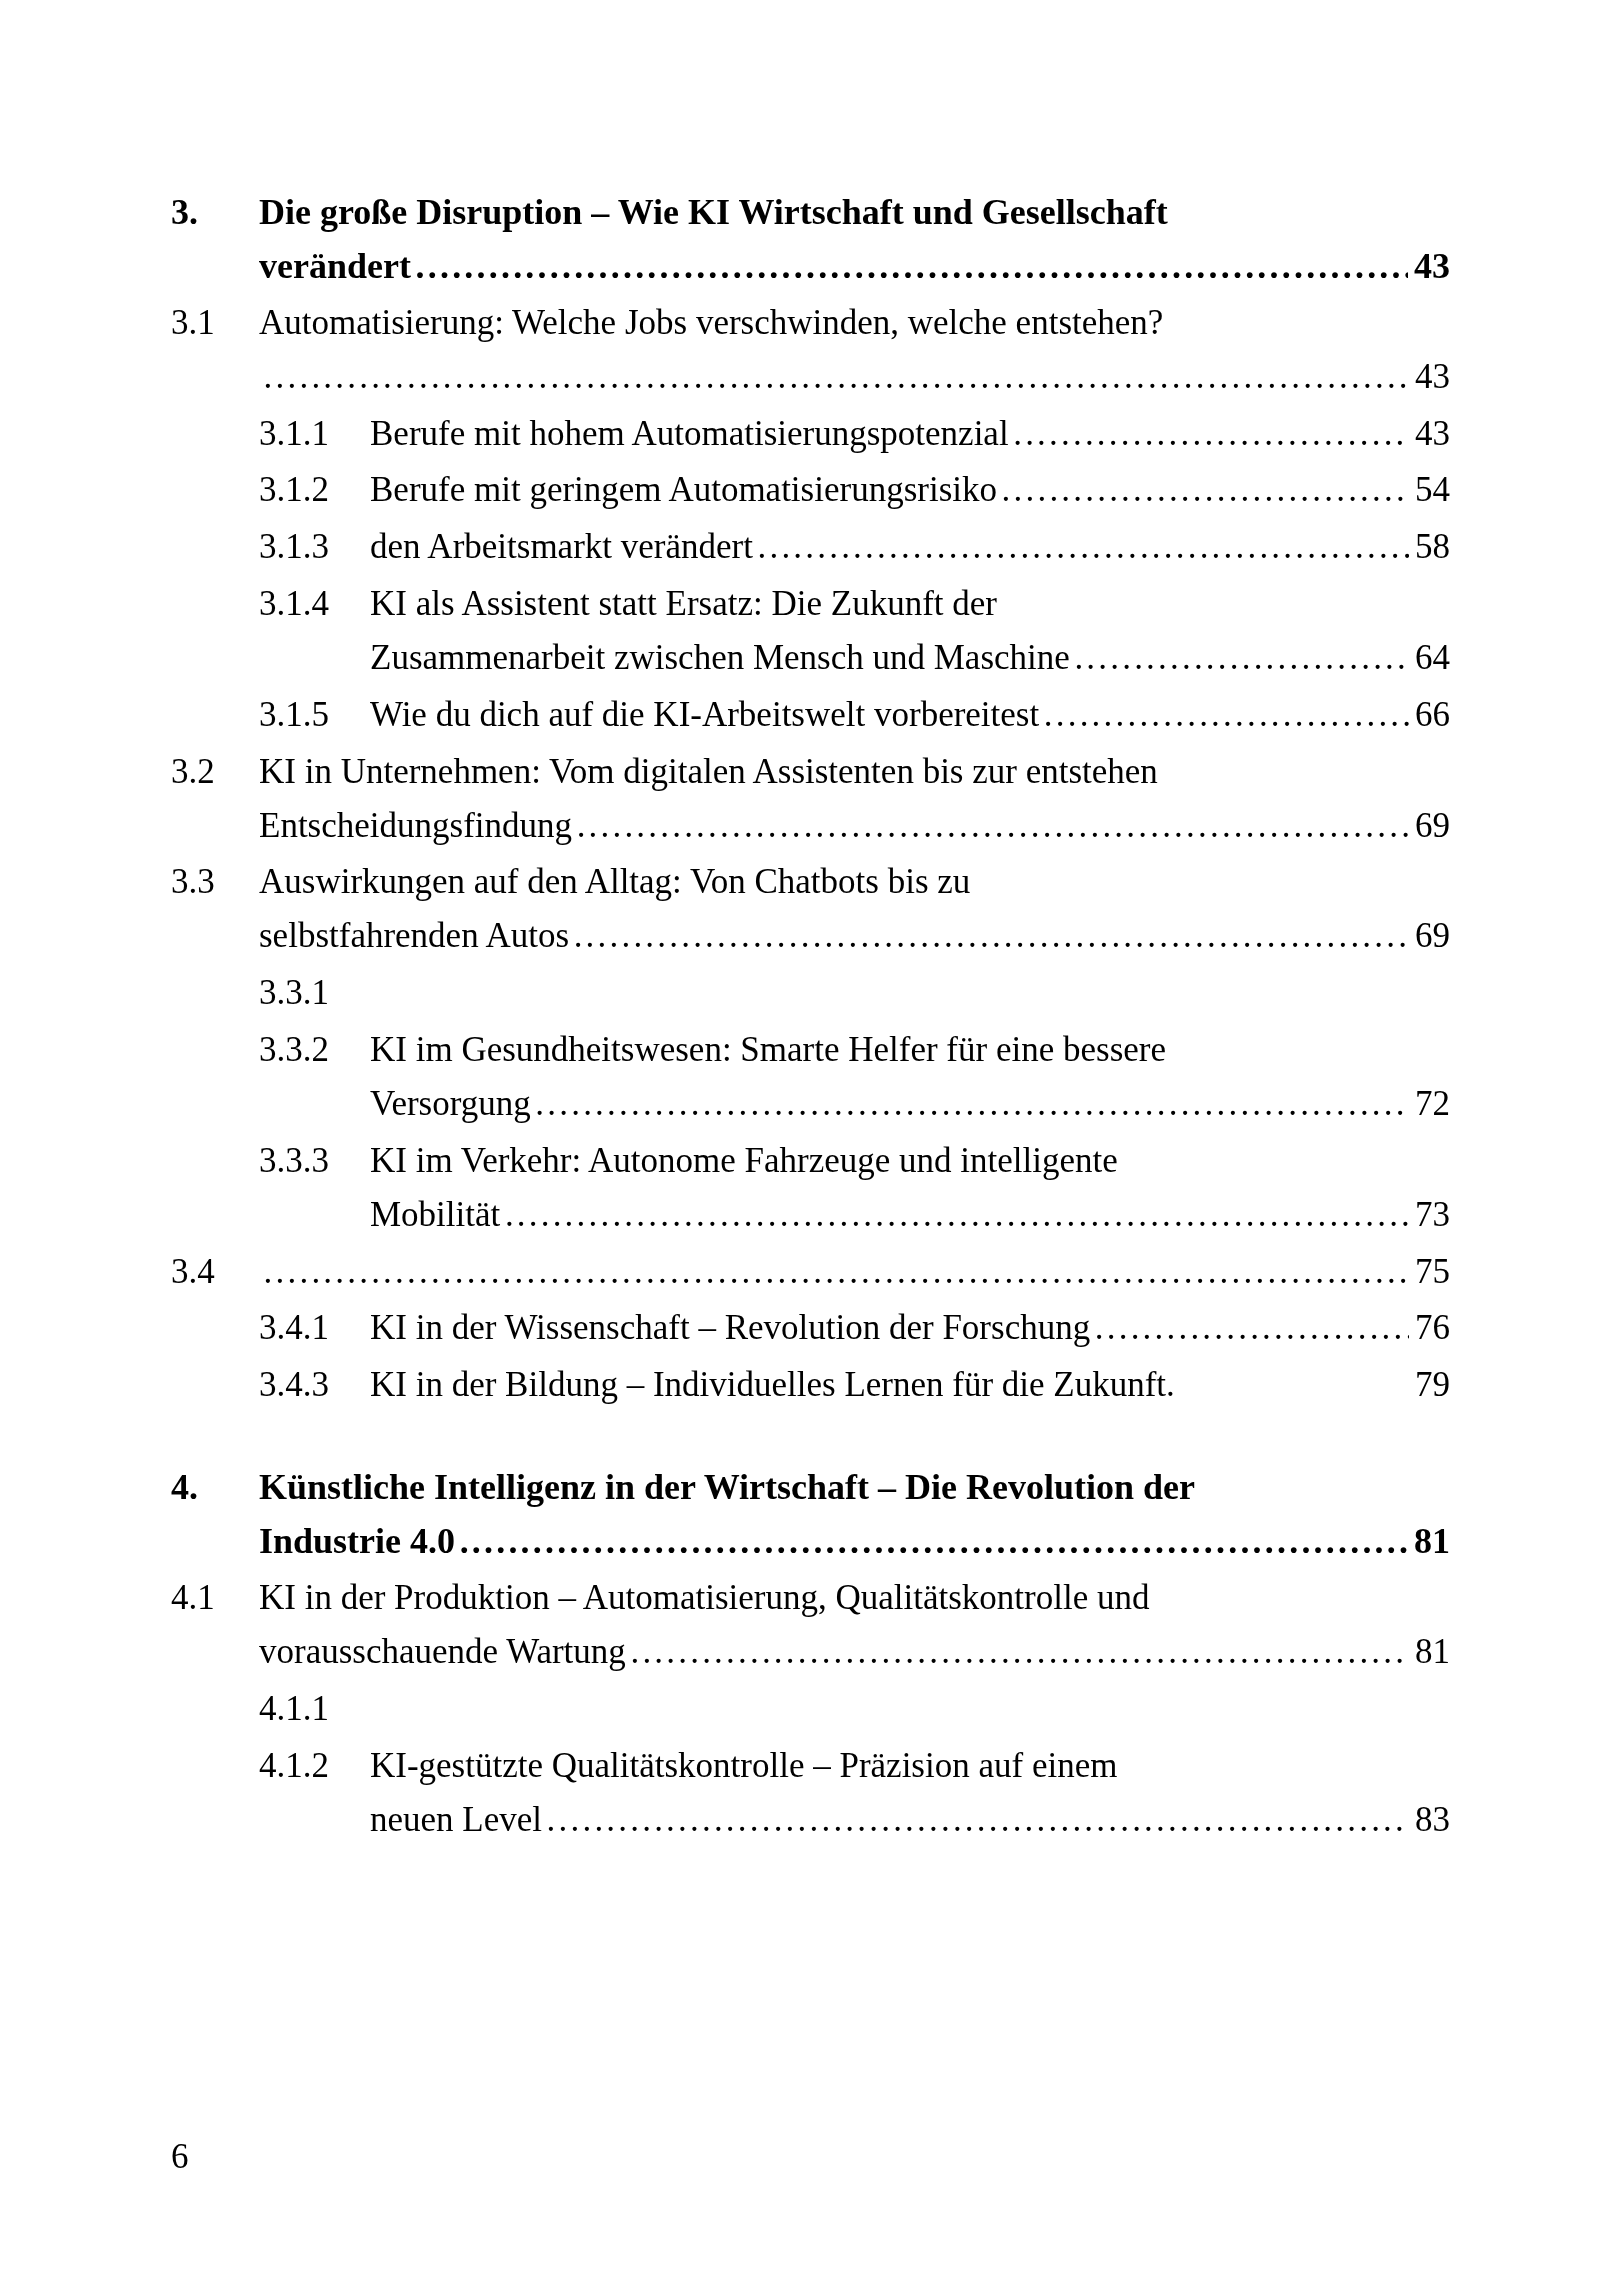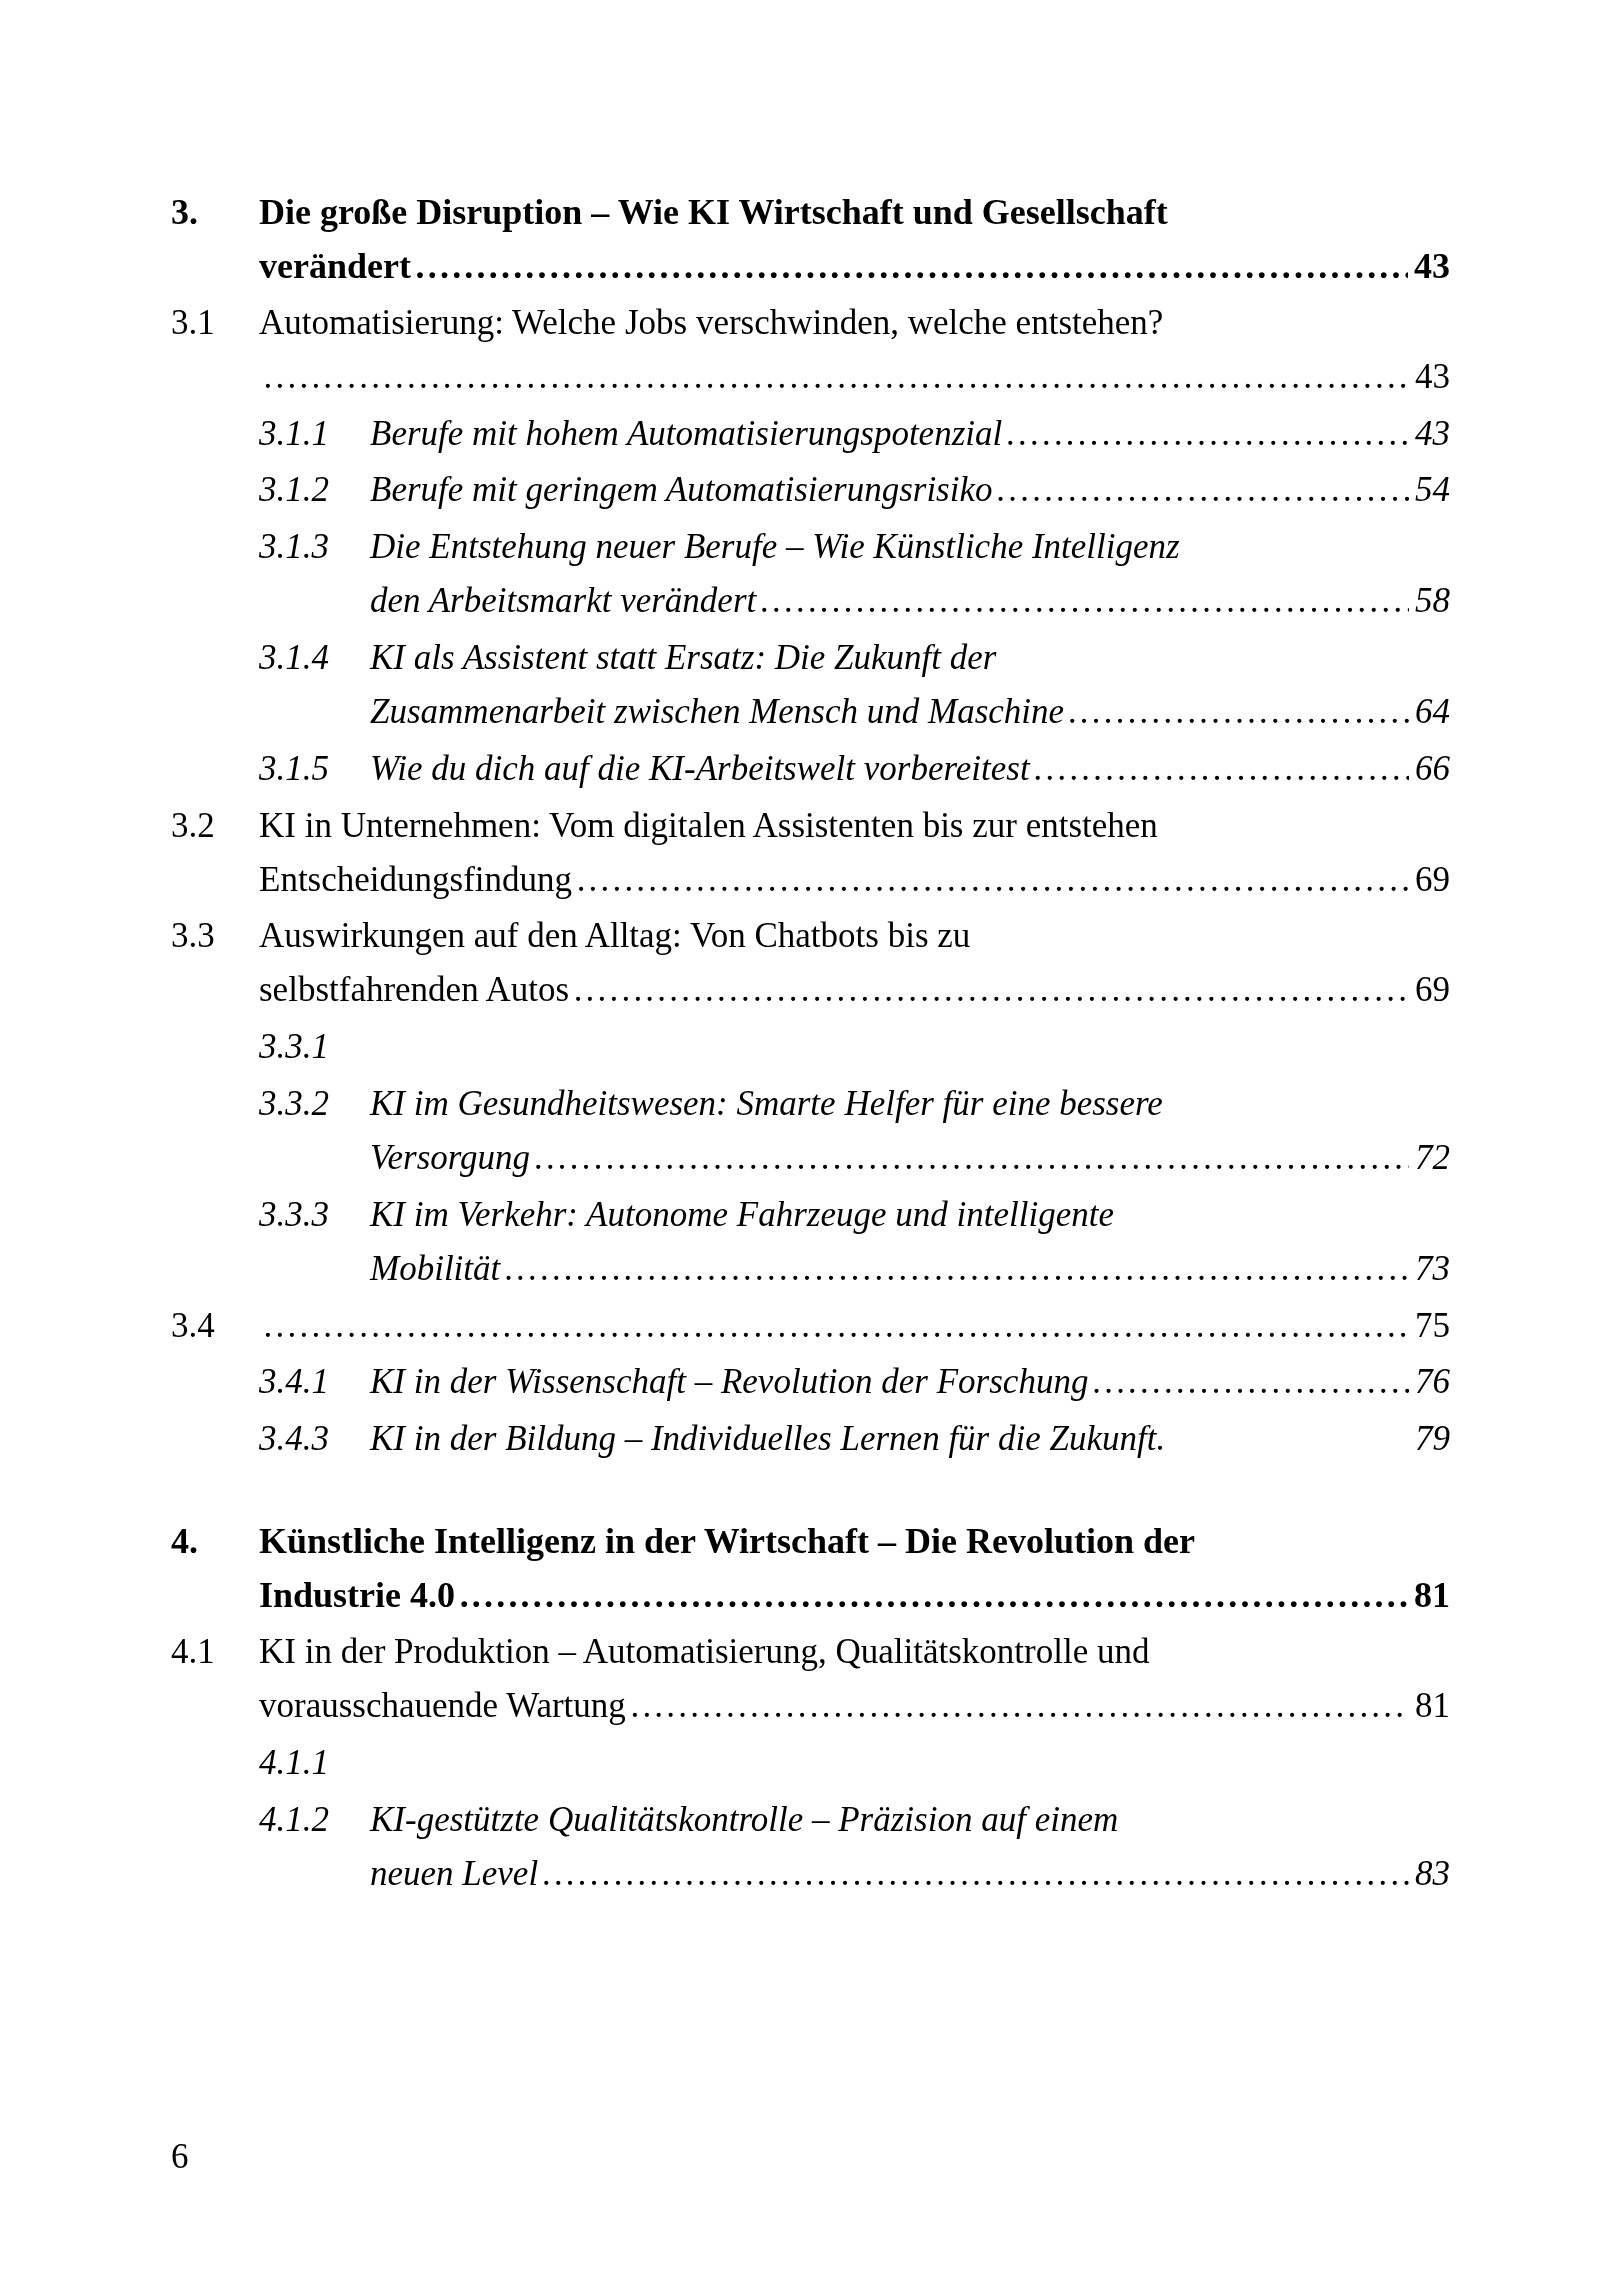--- a/index.html
+++ b/index.html
@@ -22,21 +22,21 @@
     left: 171px;
     top: 185px;
     width: 1279px;
   }
 
   .entry { display: flex; margin-bottom: 2.8px; }
   .entry.space-before { margin-top: 48px; }
   .entry.bold { font-weight: bold; font-size: 36px; }
 
   .entry .num { flex: 0 0 88px; line-height: 54px; }
-  .entry.level-3 { padding-left: 88px; font-style: italic; }
+  .entry.level-3 { padding-left: 88px; }
   .entry.level-3 .num { flex: 0 0 111px; }
 
   .entry .body { flex: 1 1 auto; min-width: 0; }
 
   .line { line-height: 54px; white-space: nowrap; }
   .line.last { display: flex; align-items: flex-end; }
 
   .txt { flex: 0 0 auto; white-space: pre; }
 
   .leader {
@@ -105,21 +105,20 @@
           <div class="line last">
             <span class="txt">Berufe mit geringem Automatisierungsrisiko</span>
             <span class="leader"></span>
             <span class="pagenum">54</span>
           </div>
         </div>
       </div>
       <div class="entry level-3">
         <span class="num">3.1.3</span>
         <div class="body">
-          <div class="line">Die Entstehung neuer Berufe – Wie Künstliche Intelligenz</div>
           <div class="line last">
             <span class="txt">den Arbeitsmarkt verändert</span>
             <span class="leader"></span>
             <span class="pagenum">58</span>
           </div>
         </div>
       </div>
       <div class="entry level-3">
         <span class="num">3.1.4</span>
         <div class="body">

